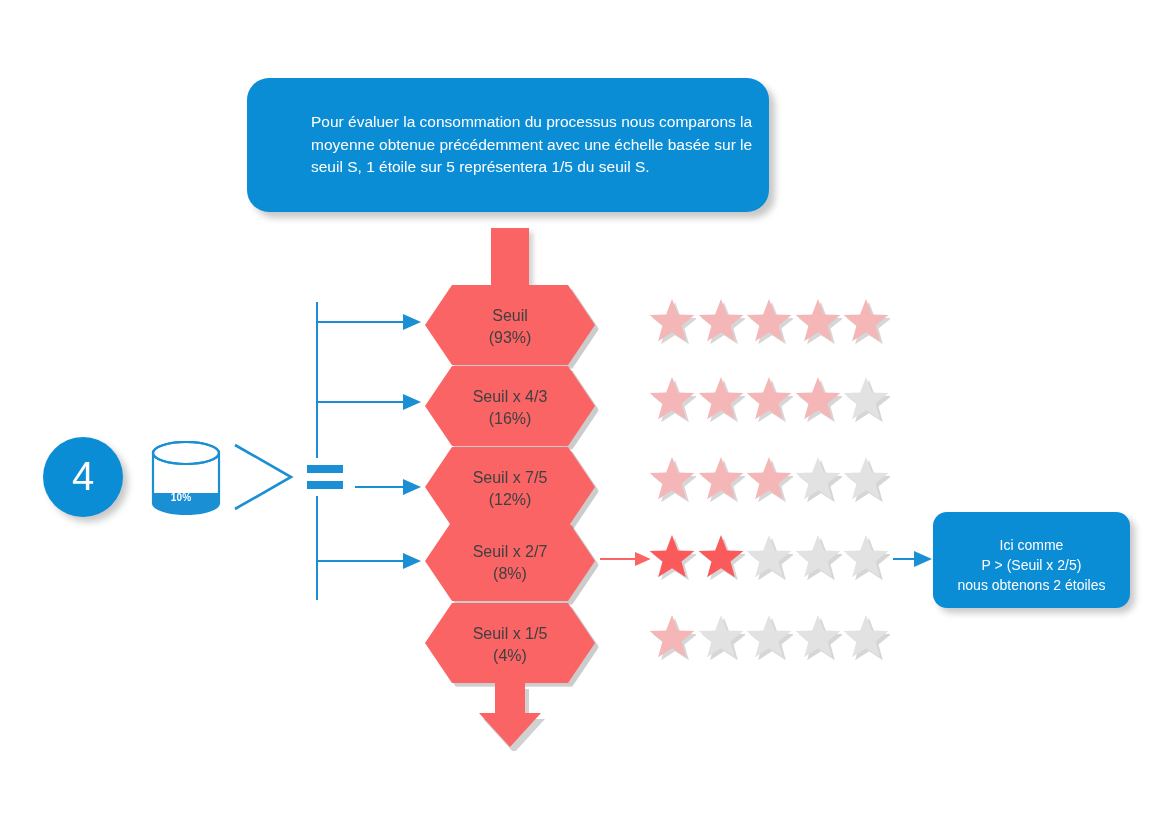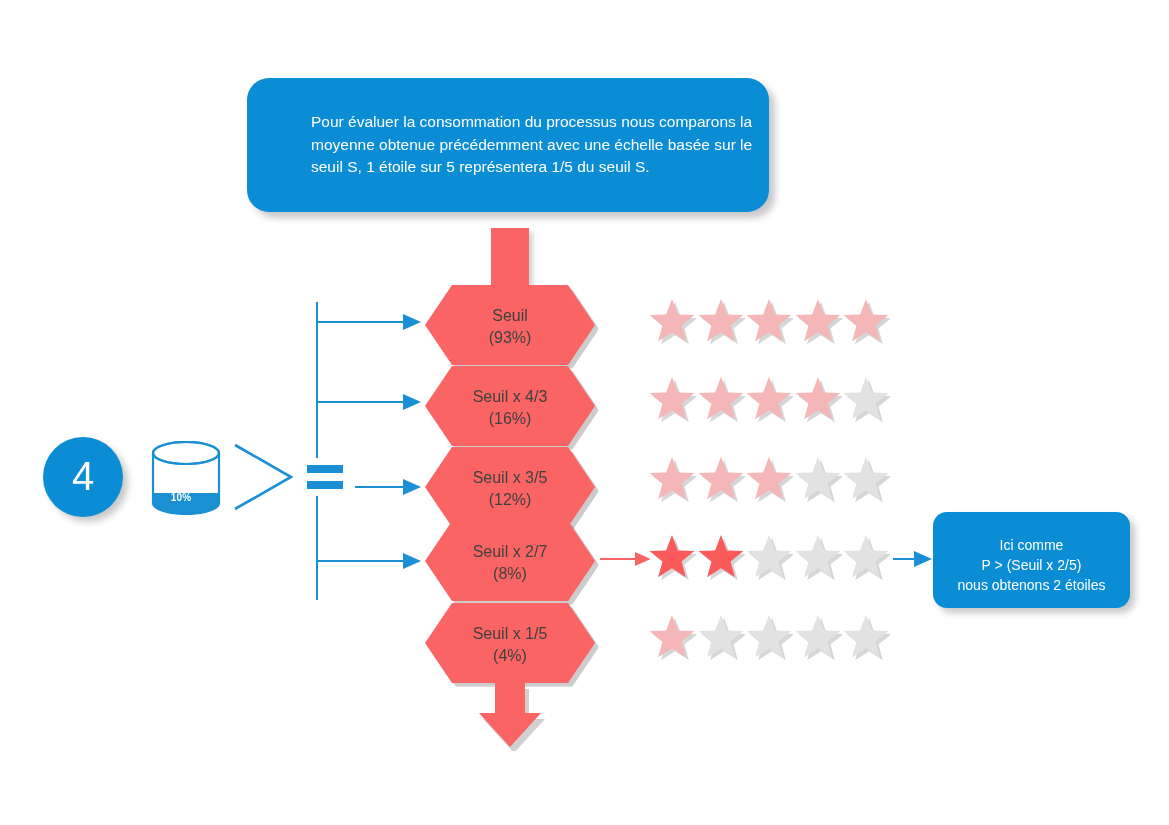--- a/index.html
+++ b/index.html
@@ -151,21 +151,21 @@
     <div class="hex"></div>
     <div class="hex-label">
       <span>Seuil x 4/3</span>
       <span>(16%)</span>
     </div>
   </div>
   <div class="hex-wrap" style="top:447px;">
     <div class="hex-shadow"></div>
     <div class="hex"></div>
     <div class="hex-label">
-      <span>Seuil x 3/5</span>
+      <span>Seuil x 7/5</span>
       <span>(12%)</span>
     </div>
   </div>
   <div class="hex-wrap" style="top:521px;">
     <div class="hex-shadow"></div>
     <div class="hex"></div>
     <div class="hex-label">
       <span>Seuil x 2/7</span>
       <span>(8%)</span>
     </div>

